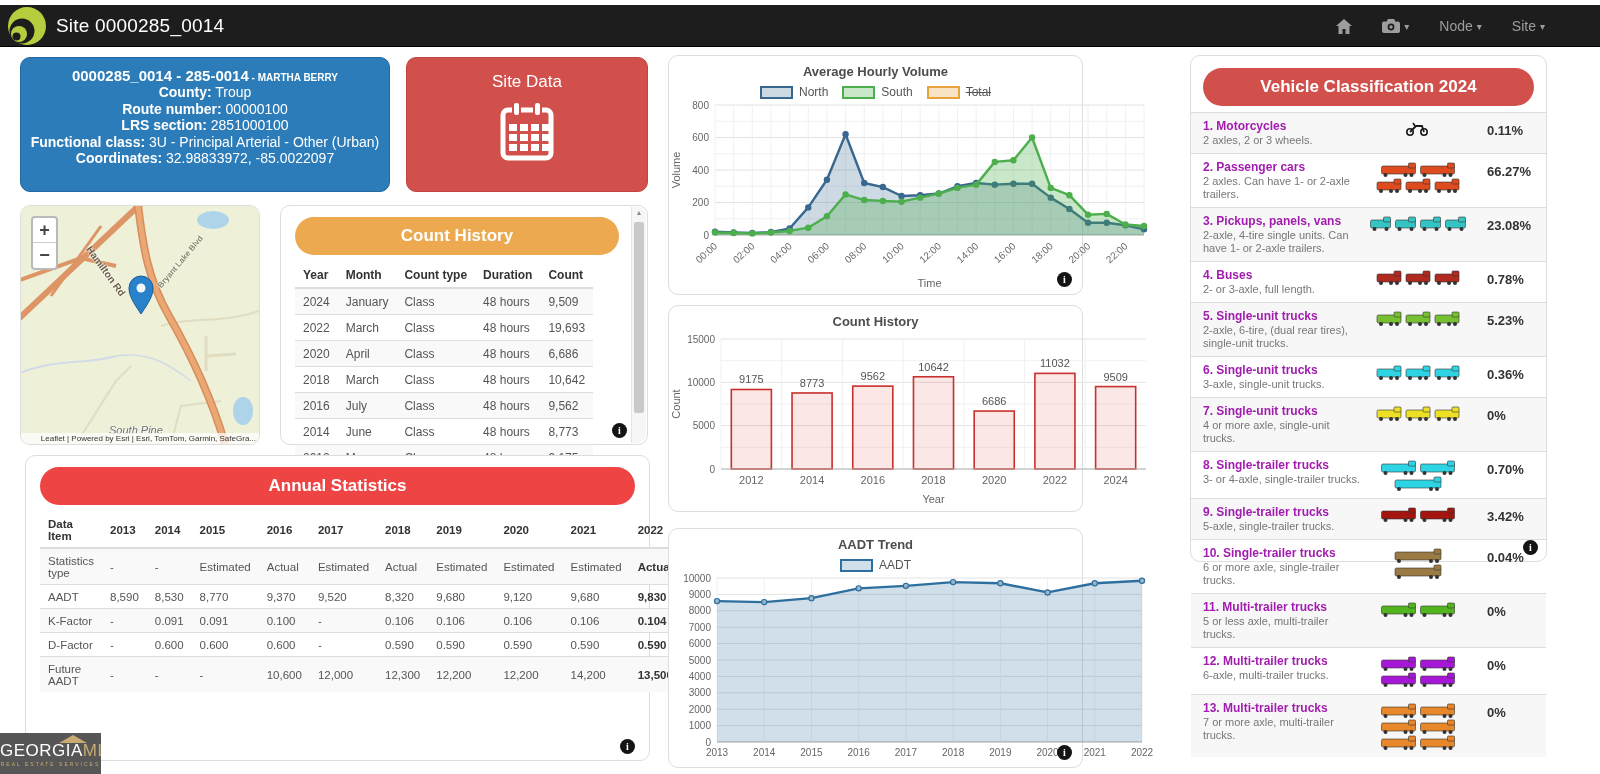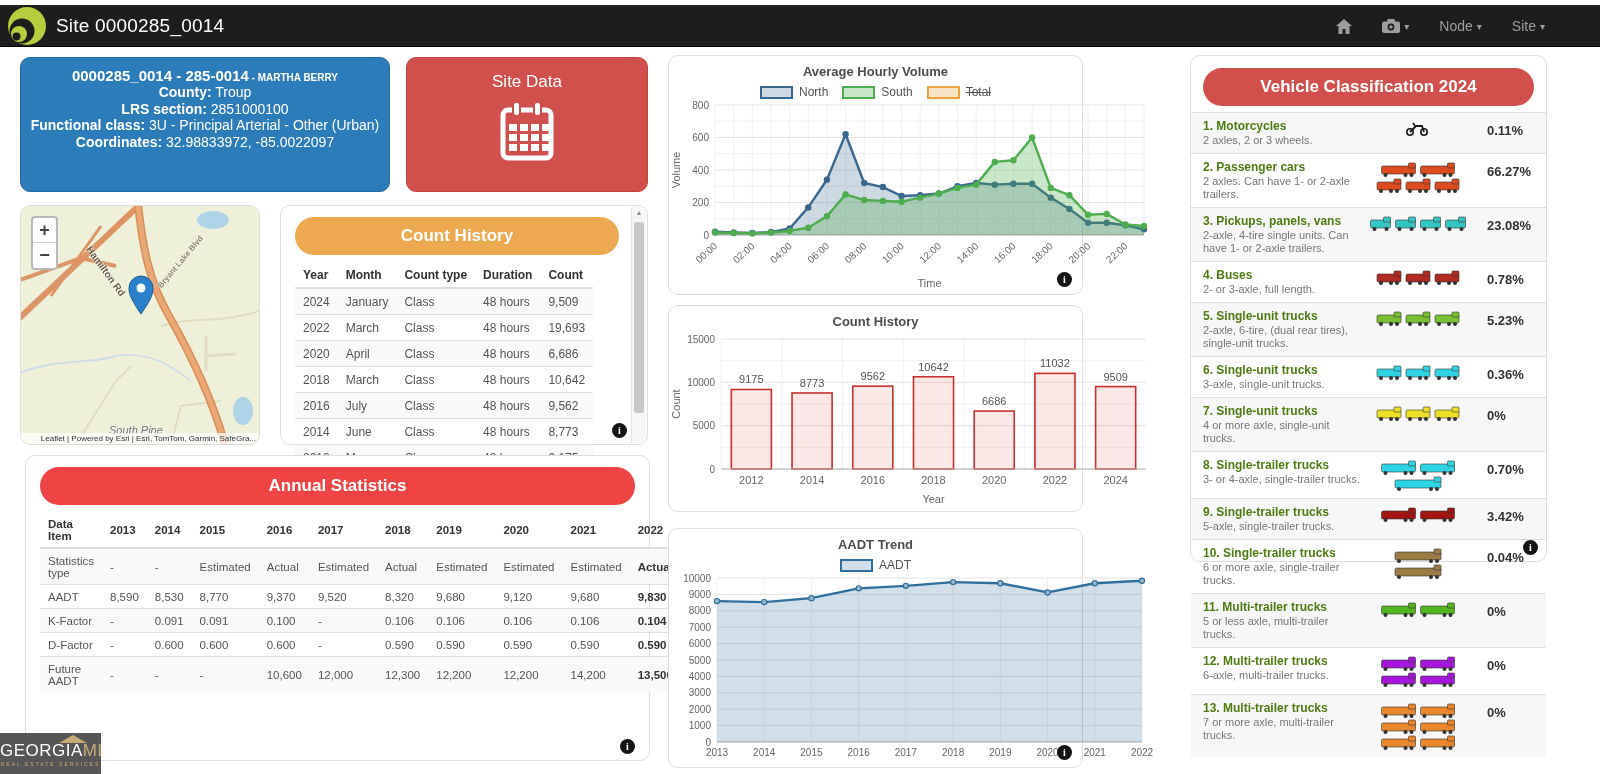--- a/index.html
+++ b/index.html
@@ -82,21 +82,21 @@
   .legend .item { display:flex; align-items:center; gap:6px; font-size:12px; color:#555; cursor:pointer; }
   .legend .swatch { width:33px; height:13px; border:2px solid; }
   .legend .hidden-series { text-decoration:line-through; }
 
   
   .class-panel { left:1190px; top:55px; width:357px; height:507px; }
   .class-panel .pill { background:#d2504c; margin:12px 12px 6px 12px; }
   .vc-row { display:flex; align-items:flex-start; padding:6px 10px 6px 12px; border-top:1px solid #ddd; }
   .vc-row:nth-child(odd) { background:#f7f7f7; }
   .vc-text { width:160px; }
-  .vc-name { font-size:12px; font-weight:bold; color:#4d7c0f; }
+  .vc-name { font-size:12px; font-weight:bold; color:#a21caf; }
   .vc-desc { font-size:11px; color:#777; line-height:13px; margin-top:1px; }
   .vc-icon { width:110px; display:flex; justify-content:center; padding-top:2px; }
   .vc-pct { flex:1; text-align:left; font-size:13px; font-weight:bold; color:#333; padding-left:14px; padding-top:4px; }
 
   
   .mls-badge { position:absolute; left:0; bottom:0; width:101px; height:41px; background:#565656;
     z-index:20; text-align:center; overflow:hidden; }
   .mls-line1 { font-size:17px; letter-spacing:.5px; margin-top:8px; }
   .mls-line1 .g { color:#fff; } .mls-line1 .m { color:#c7ab72; }
   .mls-line2 { font-size:5px; color:#c7ab72; letter-spacing:2px; }
@@ -142,20 +142,21 @@
       </div>
     </div>
   </div>
 
   <div class="panel site-info">
     <div class="t1">
       <span>0000285_0014 - 285-0014</span><span class="rest"> - MARTHA BERRY</span>
     </div>
     <div id="site-info-rows">
         <div class="row"><b>County:</b> Troup</div>
+        <div class="row"><b>Route number:</b> 00000100</div>
         <div class="row"><b>LRS section:</b> 2851000100</div>
         <div class="row"><b>Functional class:</b> 3U - Principal Arterial - Other (Urban)</div>
         <div class="row"><b>Coordinates:</b> 32.98833972, -85.0022097</div>
       </div>
   </div>
 
   <div class="panel site-data">
     <div class="label">Site Data</div>
     <svg width="60" height="62" viewBox="0 0 60 62">
       <rect x="6" y="10" width="48" height="48" rx="5" fill="none" stroke="#fff" stroke-width="5"></rect>

